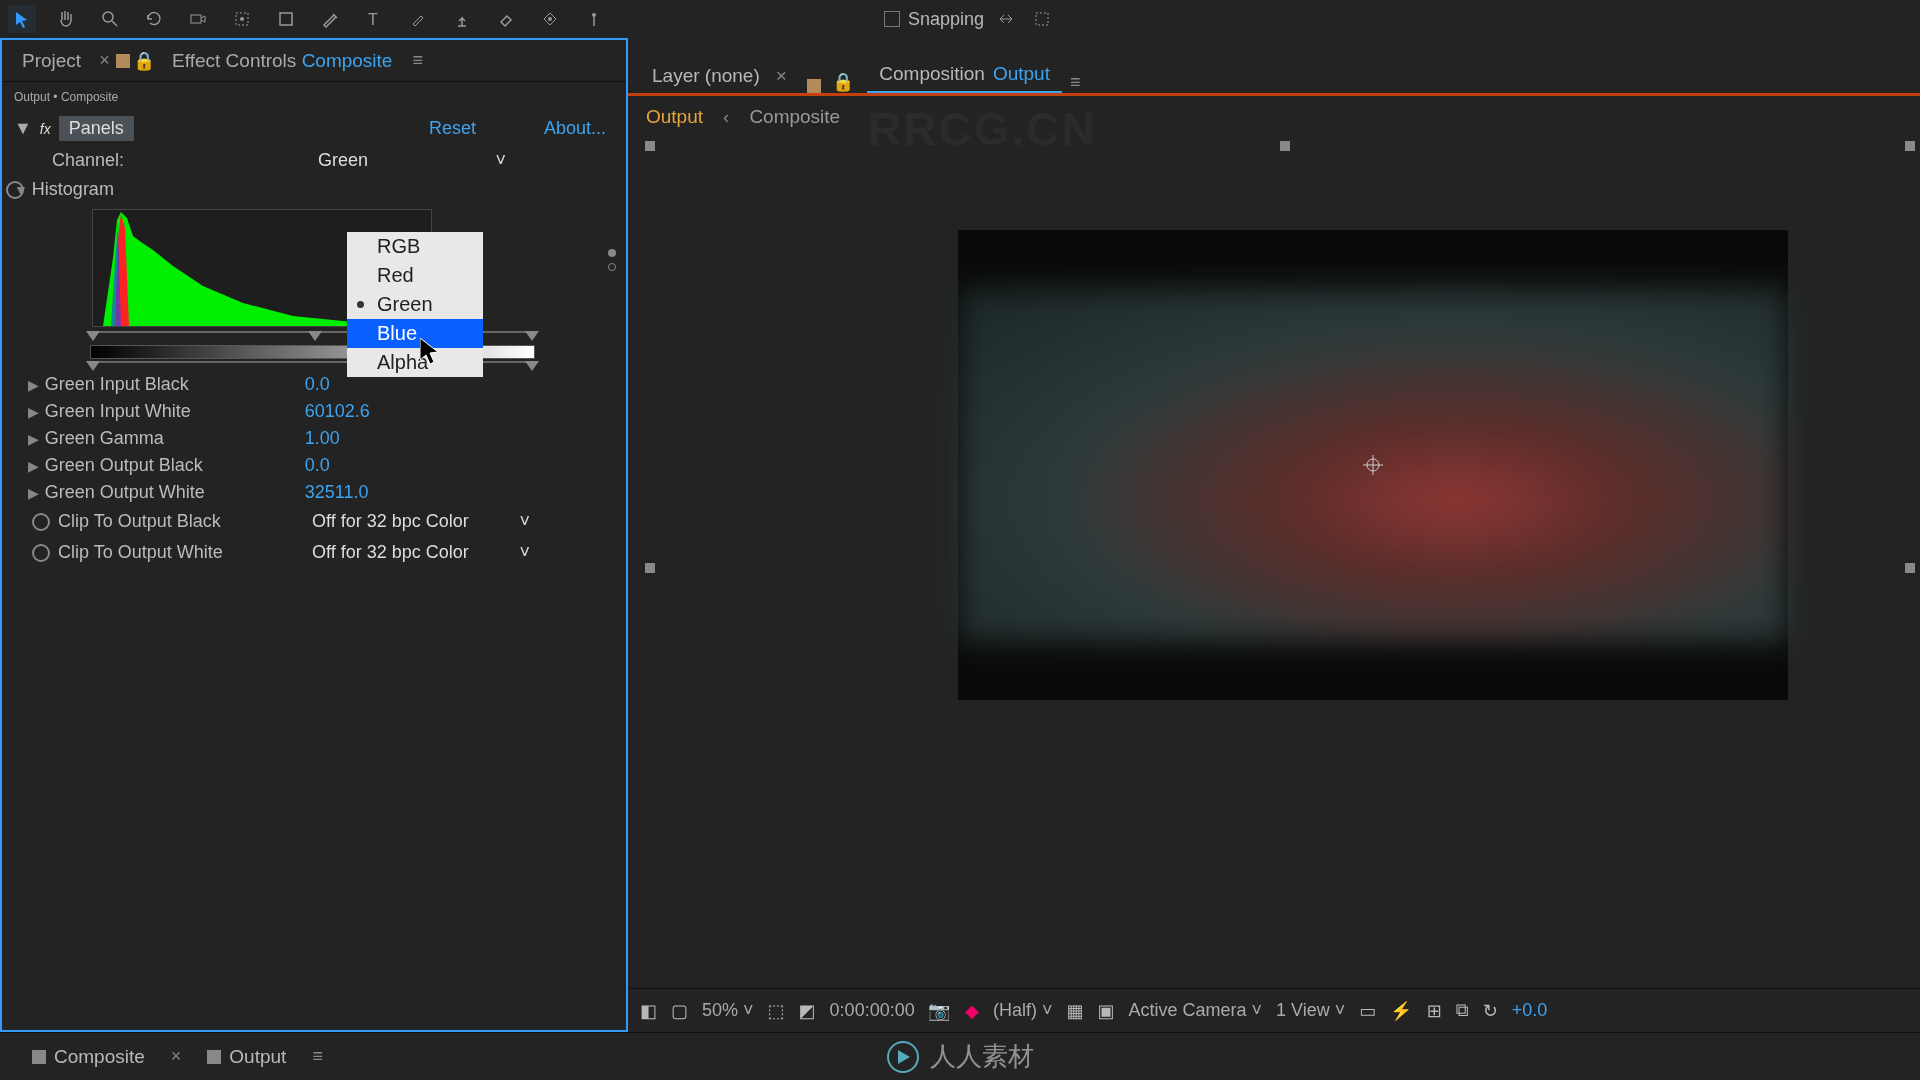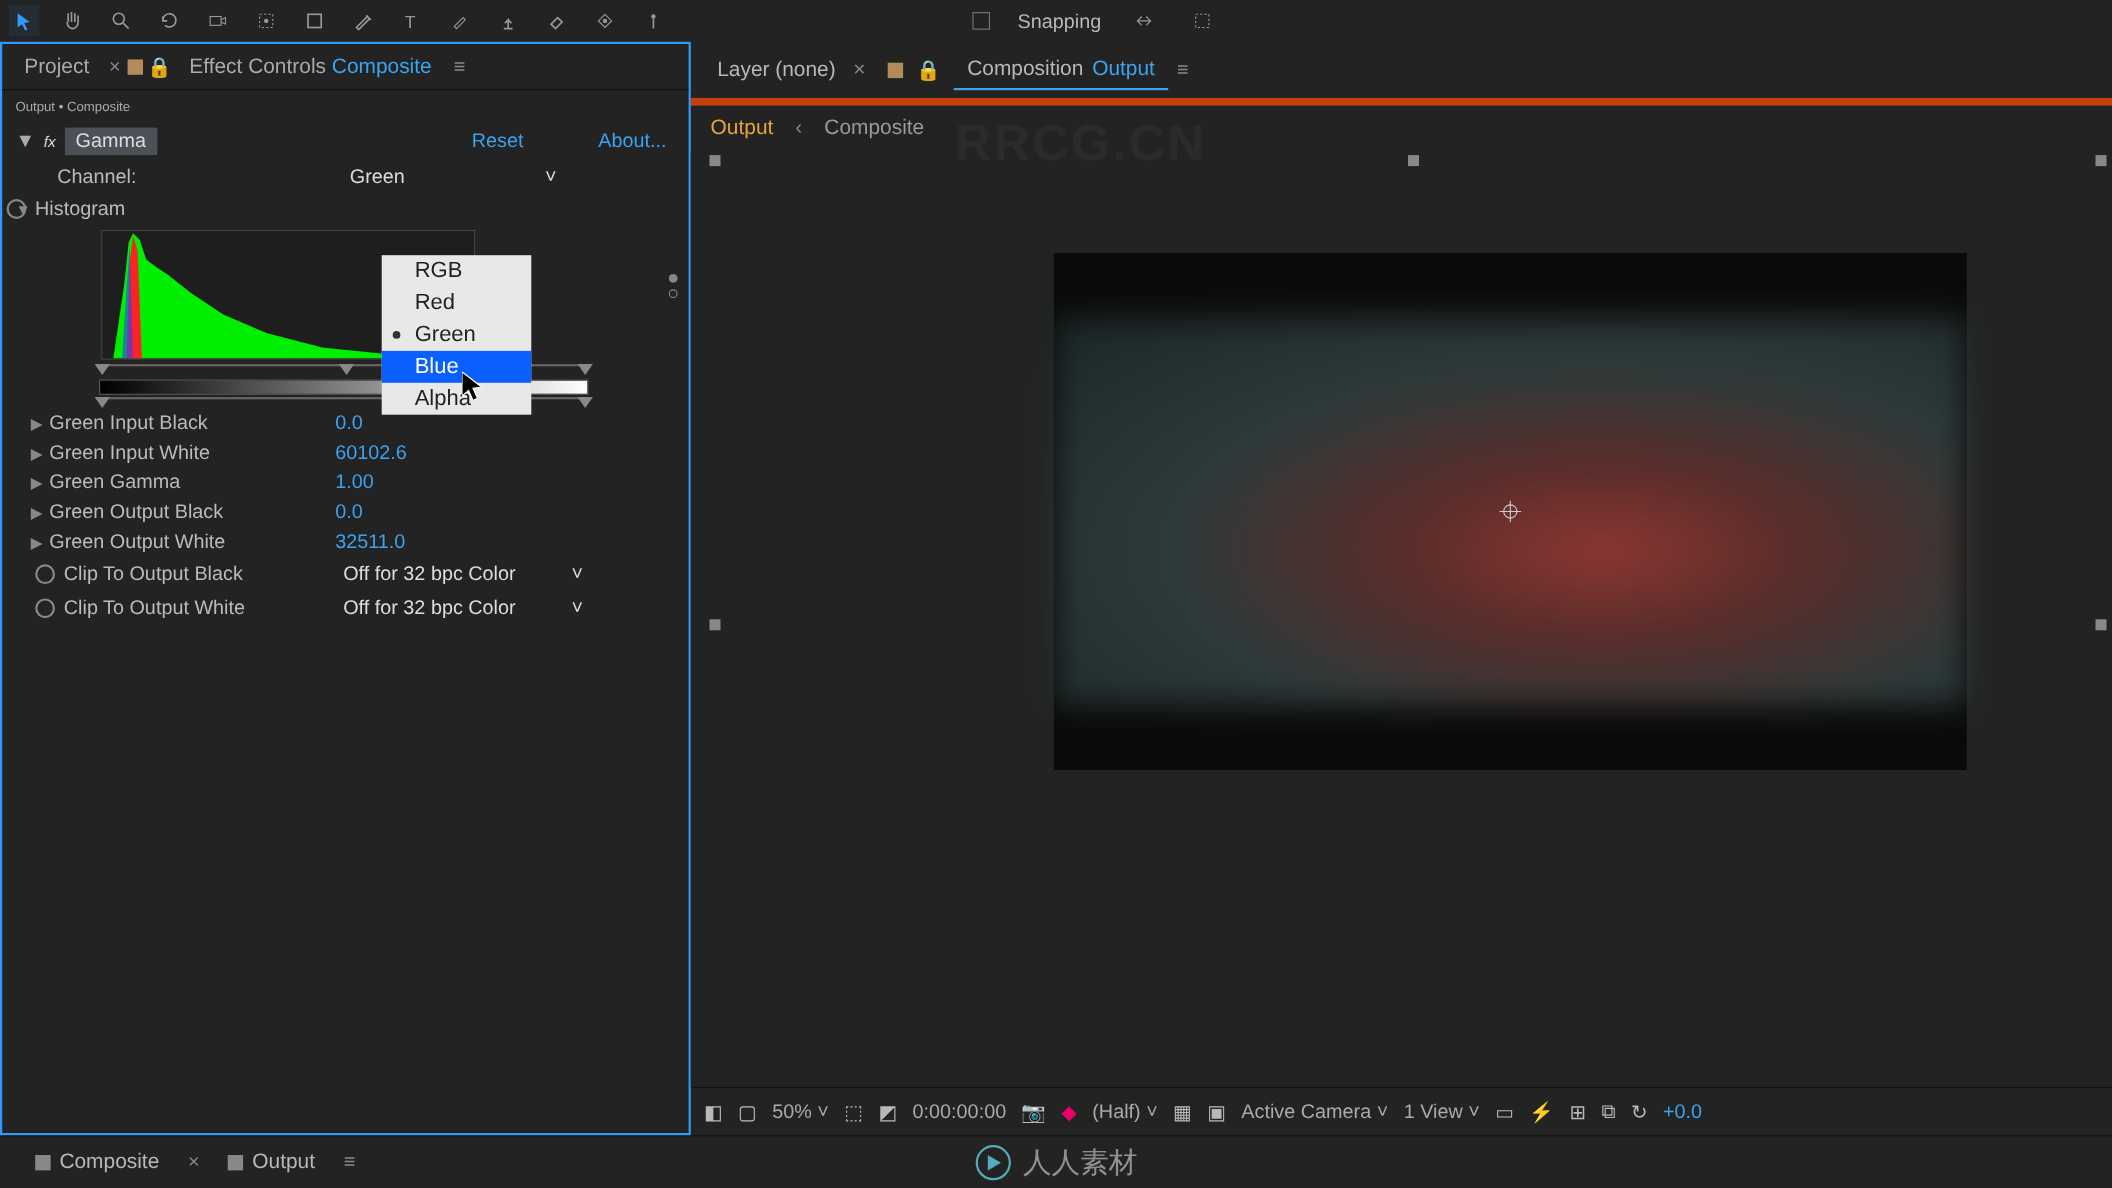--- a/index.html
+++ b/index.html
@@ -2,21 +2,21 @@
 <html><head>
 <meta charset="utf-8">
 <style>
 * { margin: 0; padding: 0; box-sizing: border-box; font-family: 'Segoe UI', Arial, sans-serif; }
 body { background: #232323; color: #b8b8b8; overflow: hidden; width: 1920px; height: 1080px; font-size: 18px; }
 
 .toolbar { height: 38px; background: #232323; display: flex; align-items: center; padding: 0 8px; gap: 16px; }
 .toolbar-left { display: flex; gap: 16px; align-items: center; }
 .tool-icon { width: 28px; height: 28px; display: flex; align-items: center; justify-content: center; color: #999; }
 .tool-icon.active { background: #252c32; color: #3399ff; }
-.snapping-group { display: flex; align-items: center; gap: 25px; margin-left: 260px; }
+.snapping-group { display: flex; align-items: center; gap: 8px; margin-left: 260px; }
 .checkbox-ico { width: 16px; height: 16px; border: 1px solid #777; }
 .workspace-tabs { margin-left: auto; display: flex; gap: 50px; padding-right: 40px; }
 .workspace-tab { color: #aaa; font-size: 19px; }
 
 .main-area { display: flex; height: calc(100% - 38px - 48px); }
 
 .left-panel { width: 628px; background: #232323; border: 2px solid #3399ff; position: relative; }
 .panel-tabs { display: flex; align-items: center; height: 42px; padding: 0 8px; border-bottom: 1px solid #111; }
 .panel-tab { padding: 6px 12px; color: #aaa; font-size: 19px; }
 .panel-tab span.hl { color: #3ca3f0; }
@@ -40,21 +40,21 @@
 .grad-bar { height: 14px; width: 445px; margin-top: 12px; background: linear-gradient(to right, #000, #fff); border: 1px solid #555; }
 
 .channel-dropdown { position: absolute; left: 345px; top: 192px; width: 136px; background: #e8e8e8; color: #222; z-index: 10; font-size: 20px; }
 .dd-item { padding: 3px 12px 3px 30px; position: relative; }
 .dd-item.highlight { background: #0a5fff; color: #ffffff; }
 .dd-item .dot { position: absolute; left: 10px; top: 11px; width: 7px; height: 7px; background: #333; border-radius: 50%; }
 
 .cursor { position: absolute; left: 418px; top: 298px; z-index: 20; }
 
 .right-panel { flex: 1; display: flex; flex-direction: column; background: #232323; }
-.viewer-tabs { display: flex; align-items: center; height: 58px; padding: 0 12px; gap: 8px; border-bottom: 7px solid #c2410c; }
+.viewer-tabs { display: flex; align-items: flex-end; height: 58px; padding: 0 12px; gap: 8px; border-bottom: 3px solid #c2410c; }
 .viewer-tab { display: flex; align-items: center; gap: 8px; padding: 6px 12px; font-size: 19px; }
 .viewer-tab .close-x { margin-left: 8px; color: #888; }
 .breadcrumb2 { display: flex; align-items: center; padding: 10px 18px; gap: 20px; font-size: 19px; }
 .bc-item { color: #999; }
 .bc-item.active { color: #e6a43c; }
 .viewer-body { flex: 1; position: relative; background: #232323; }
 .comp-frame { position: absolute; left: 22px; top: 8px; right: 10px; bottom: 8px; }
 .handle { position: absolute; width: 10px; height: 10px; background: #888; }
 .image-area { position: absolute; left: 330px; top: 92px; width: 830px; height: 470px; background: #0a0a0a; }
 .image-inner { position: absolute; left: 0; top: 58px; width: 100%; height: 354px; background: radial-gradient(ellipse at 60% 60%, #8d3633 0%, #5a2d2a 25%, #2e3a3a 55%, #1b2626 100%); filter: blur(14px); }
@@ -179,21 +179,21 @@
       <div class="panel-tab">
         <span>Effect Controls </span><span class="hl">Composite</span>
       </div>
       <span style="margin-left:8px;color:#888">≡</span>
     </div>
     <div class="breadcrumb">Output • Composite</div>
 
     <div class="fx-header">
       <span class="tri" style="color:#aaa">▼</span>
       <span style="font-style:italic;font-size:14px;color:#ddd">fx</span>
-      <span class="fx-name">Gamma</span>
+      <span class="fx-name">Panels</span>
       <span class="fx-reset">Reset</span>
       <span class="fx-about">About...</span>
     </div>
 
     <div class="prop-row">
       <span class="label">Channel:</span>
       <div class="dropdown-select">
         <span>Green</span>
         <span>˅</span>
       </div>

